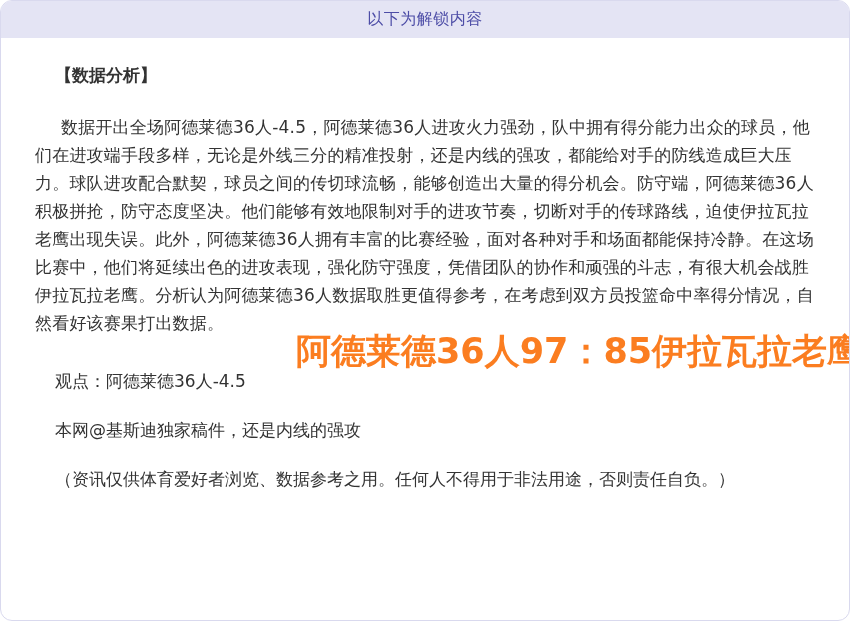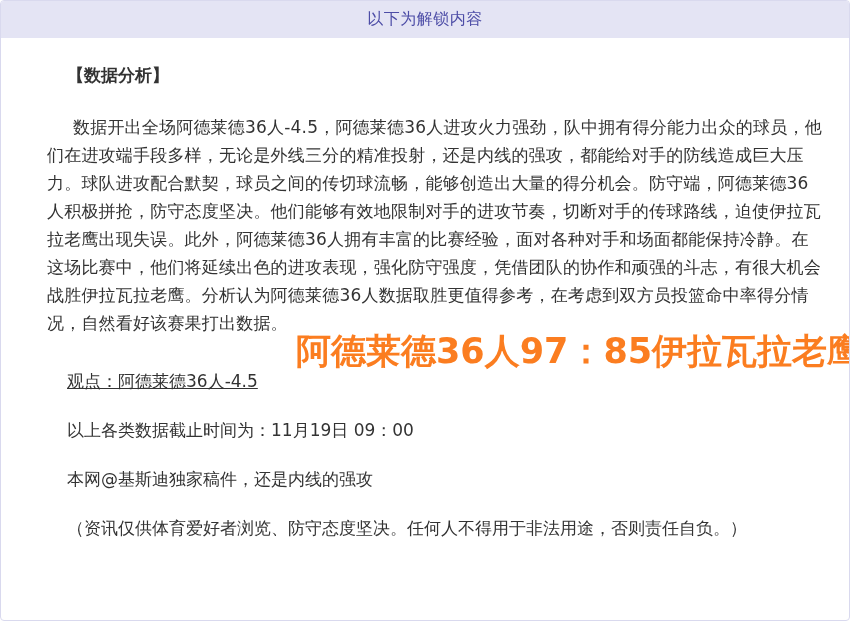--- a/index.html
+++ b/index.html
@@ -8,36 +8,36 @@
     background: #ffffff;
     font-family: "DejaVu Sans", "Liberation Sans", sans-serif;
   }
   .page {
     position: relative;
     width: 850px;
     height: 621px;
     box-sizing: border-box;
     background: #ffffff;
     border: 1px solid #d9d9ee;
-    border-radius: 4px;
+    border-radius: 12px;
     overflow: hidden;
   }
   .banner {
     height: 37px;
     background: #e4e4f4;
     display: flex;
     align-items: center;
     justify-content: center;
     font-size: 16px;
     color: #4c4ca6;
     letter-spacing: 0.5px;
   }
   .content {
     position: relative;
-    padding: 25px 20px 0 40px;
+    padding: 25px 20px 0 28px;
     color: #333333;
     font-size: 17px;
   }
   .section-title {
     margin: 0 0 26px 0;
     font-size: 17px;
     font-weight: bold;
     text-indent: 26px;
     line-height: 24px;
     color: #333333;
@@ -48,21 +48,20 @@
     text-indent: 26px;
     letter-spacing: 0.2px;
   }
   .meta-line {
     margin: 21px 0;
     line-height: 28px;
     text-indent: 26px;
   }
   .meta-line.first {
     margin-top: 30px;
-    text-decoration: underline;
   }
   .watermark {
     position: absolute;
     left: 295px;
     top: 326px;
     font-size: 35px;
     font-weight: bold;
     color: #fb7d20;
     white-space: nowrap;
     line-height: 1.4;
@@ -79,23 +78,22 @@
   </div>
 
   <div class="content">
 
     <h3 class="section-title">【数据分析】</h3>
 
     <p class="analysis">数据开出全场阿德莱德36人-4.5，阿德莱德36人进攻火力强劲，队中拥有得分能力出众的球员，他们在进攻端手段多样，无论是外线三分的精准投射，还是内线的强攻，都能给对手的防线造成巨大压力。球队进攻配合默契，球员之间的传切球流畅，能够创造出大量的得分机会。防守端，阿德莱德36人积极拼抢，防守态度坚决。他们能够有效地限制对手的进攻节奏，切断对手的传球路线，迫使伊拉瓦拉老鹰出现失误。此外，阿德莱德36人拥有丰富的比赛经验，面对各种对手和场面都能保持冷静。在这场比赛中，他们将延续出色的进攻表现，强化防守强度，凭借团队的协作和顽强的斗志，有很大机会战胜伊拉瓦拉老鹰。分析认为阿德莱德36人数据取胜更值得参考，在考虑到双方员投篮命中率得分情况，自然看好该赛果打出数据。</p>
 
     <p class="meta-line first">观点：阿德莱德36人-4.5</p>
 
-    <p class="meta-line">以上各类数据截止时间为：11月19日 09：00</p>
 
     <p class="meta-line">本网@基斯迪独家稿件，还是内线的强攻</p>
 
-    <p class="meta-line">（资讯仅供体育爱好者浏览、防守态度坚决。任何人不得用于非法用途，否则责任自负。）</p>
+    <p class="meta-line">（资讯仅供体育爱好者浏览、数据参考之用。任何人不得用于非法用途，否则责任自负。）</p>
 
   </div>
 
   <div class="watermark">阿德莱德36人97：85伊拉瓦拉老鹰</div>
 
 </div>
 
 </body></html>

